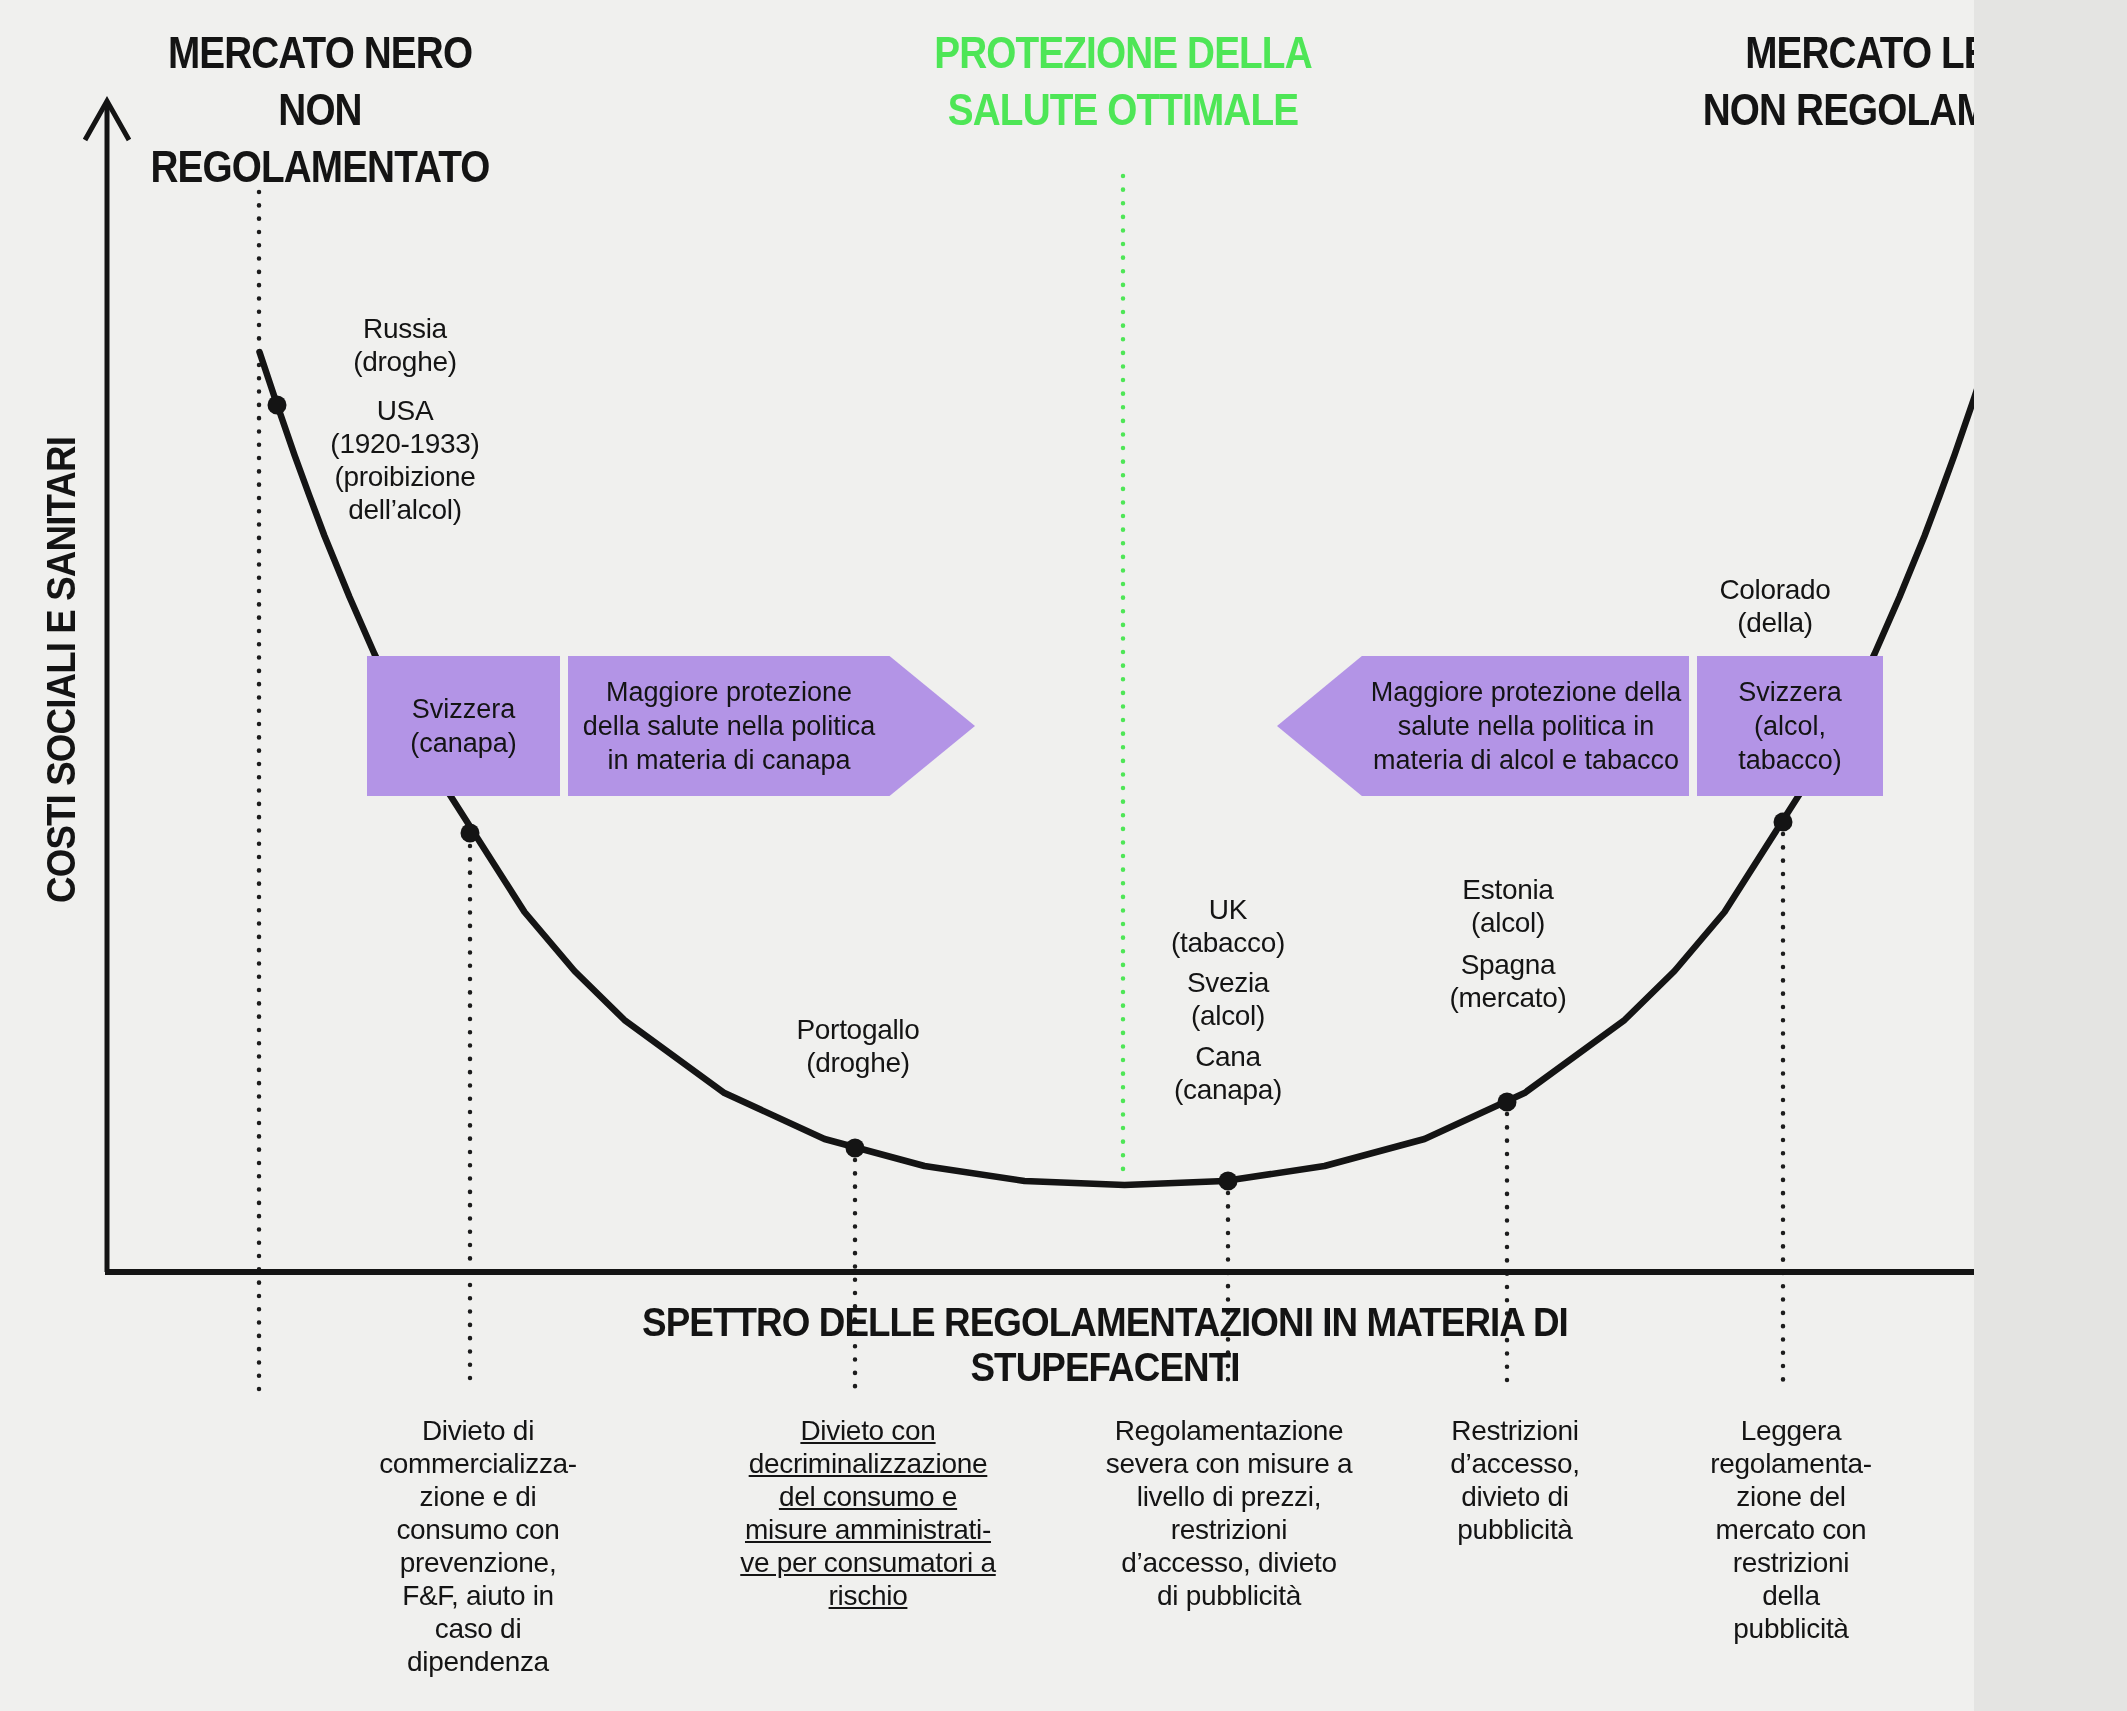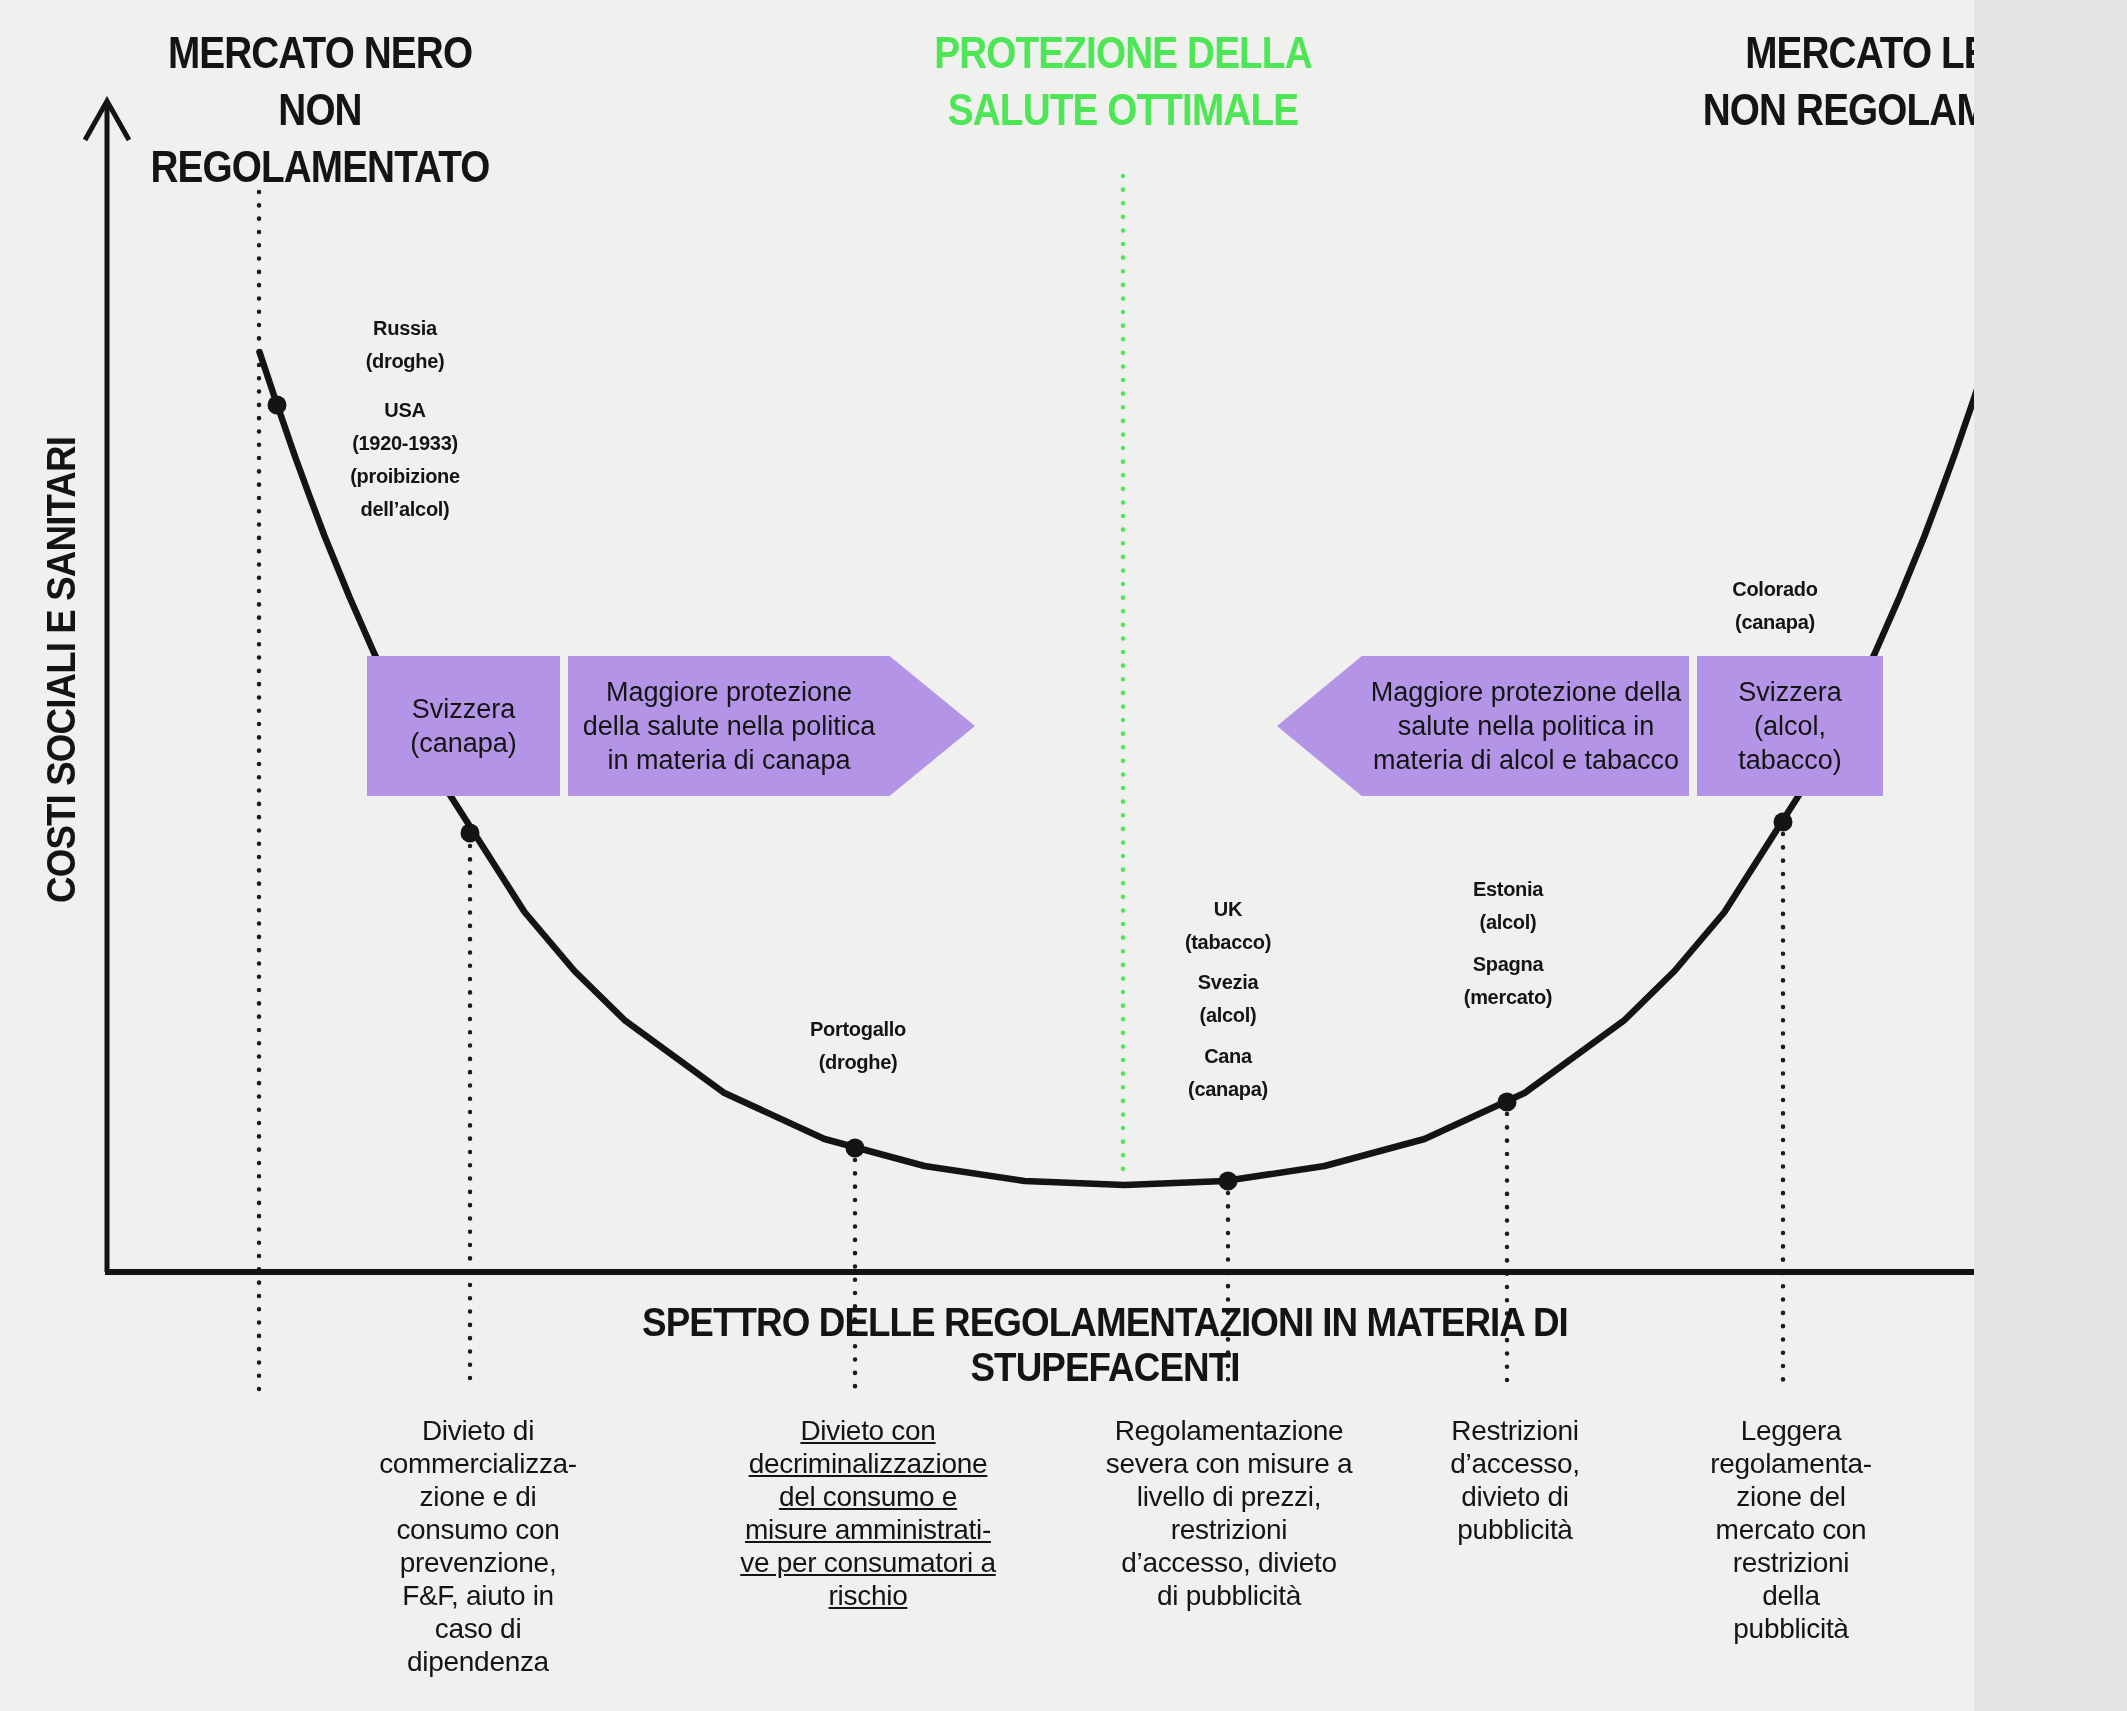--- a/index.html
+++ b/index.html
@@ -19,22 +19,22 @@
   .axis-title{
     position:absolute;z-index:3;left:455px;top:1300px;width:1300px;text-align:center;
     font-weight:700;font-size:40px;letter-spacing:-1px;transform:scaleX(.92);transform-origin:center top;
   }
   .y-title{
     position:absolute;z-index:3;left:-336px;top:645px;width:800px;height:50px;text-align:center;
     font-weight:700;font-size:40px;letter-spacing:-1px;
     transform:rotate(-90deg) scaleX(.92);transform-origin:center center;
   }
   .lbl{
-    position:absolute;z-index:3;text-align:center;font-size:20px;line-height:33px;
-    letter-spacing:-.3px;white-space:pre-line;font-weight:bold;
+    position:absolute;z-index:3;text-align:center;font-size:28px;line-height:33px;
+    letter-spacing:-.3px;white-space:pre-line;
   }
   .bl{
     position:absolute;z-index:3;top:1414px;text-align:center;font-size:28px;line-height:33px;
     letter-spacing:-.3px;white-space:pre-line;
   }
   .pbox{
     position:absolute;z-index:2;background:#b394e6;display:flex;align-items:center;justify-content:center;
     text-align:center;font-size:27px;line-height:34px;white-space:pre-line;
   }
   .box-l{left:367px;top:656px;width:193px;height:140px;}
@@ -116,21 +116,21 @@
 (tabacco)</div>
   <div class="lbl" style="left:1128px;top:966px;width:200px;">Svezia
 (alcol)</div>
   <div class="lbl" style="left:1128px;top:1040px;width:200px;text-align:center;">Cana
 (canapa)</div>
   <div class="lbl" style="left:1408px;top:873px;width:200px;">Estonia
 (alcol)</div>
   <div class="lbl" style="left:1408px;top:948px;width:200px;">Spagna
 (mercato)</div>
   <div class="lbl" style="left:1675px;top:573px;width:200px;">Colorado
-(canapa)</div>
+(della)</div>
 
   <div class="bl" style="left:343px;width:270px;">Divieto di
 commercializza-
 zione e di
 consumo con
 prevenzione,
 F&amp;F, aiuto in
 caso di
 dipendenza</div>
   <div class="bl" style="left:713px;width:310px;text-decoration:underline;">Divieto con

